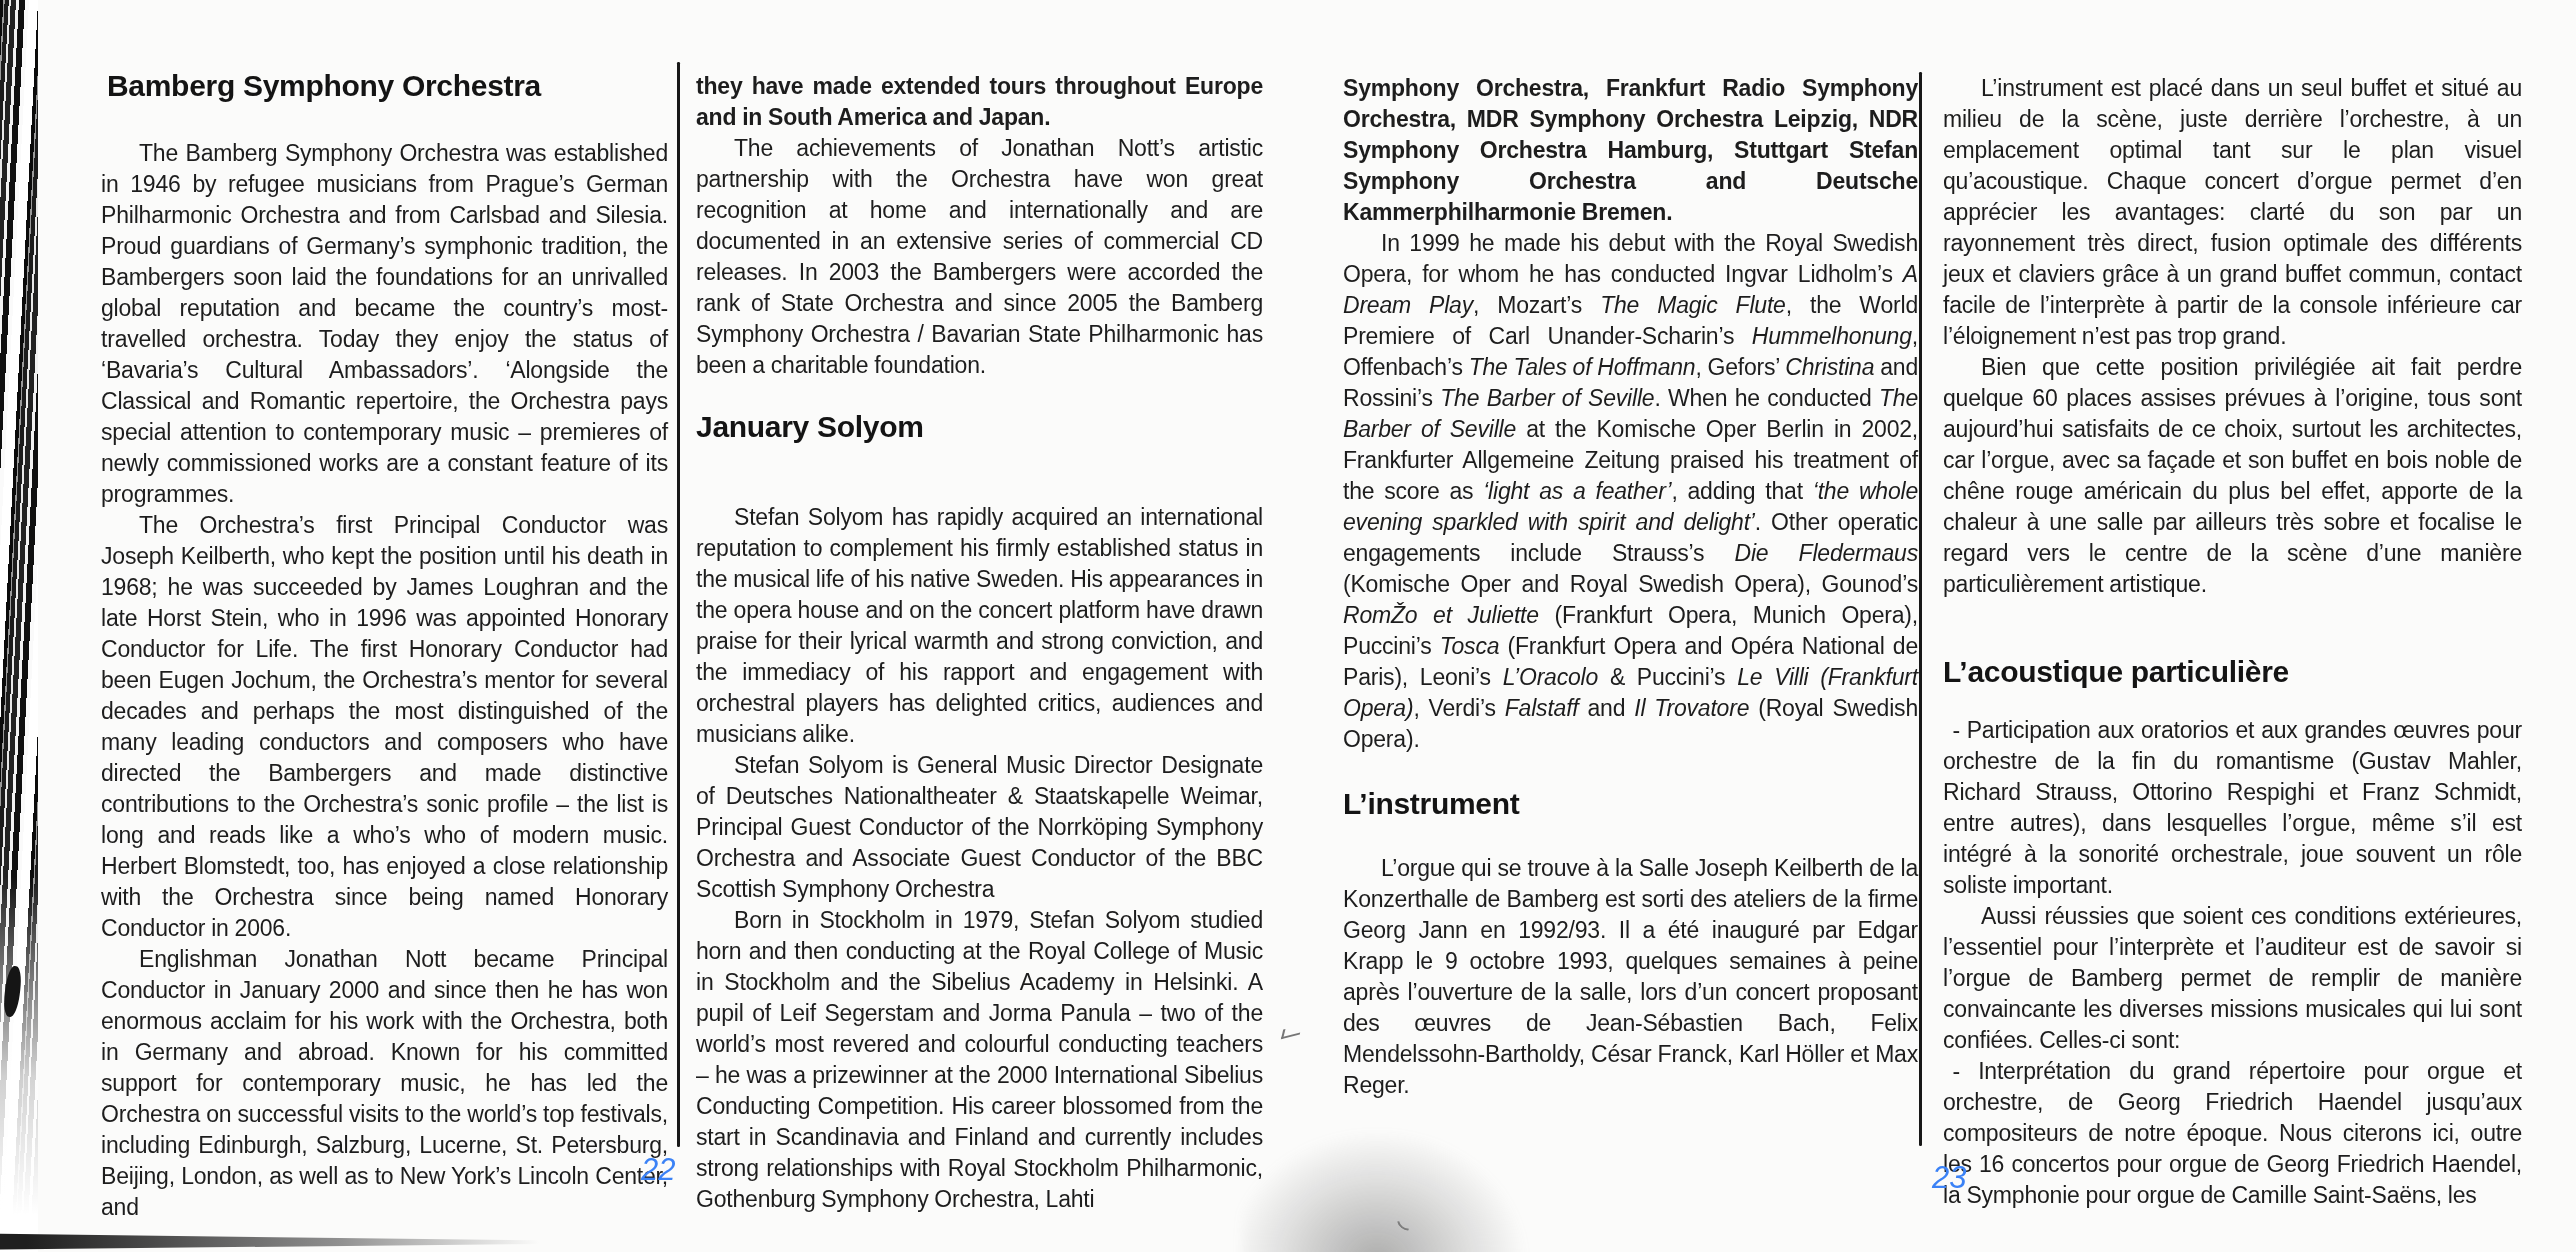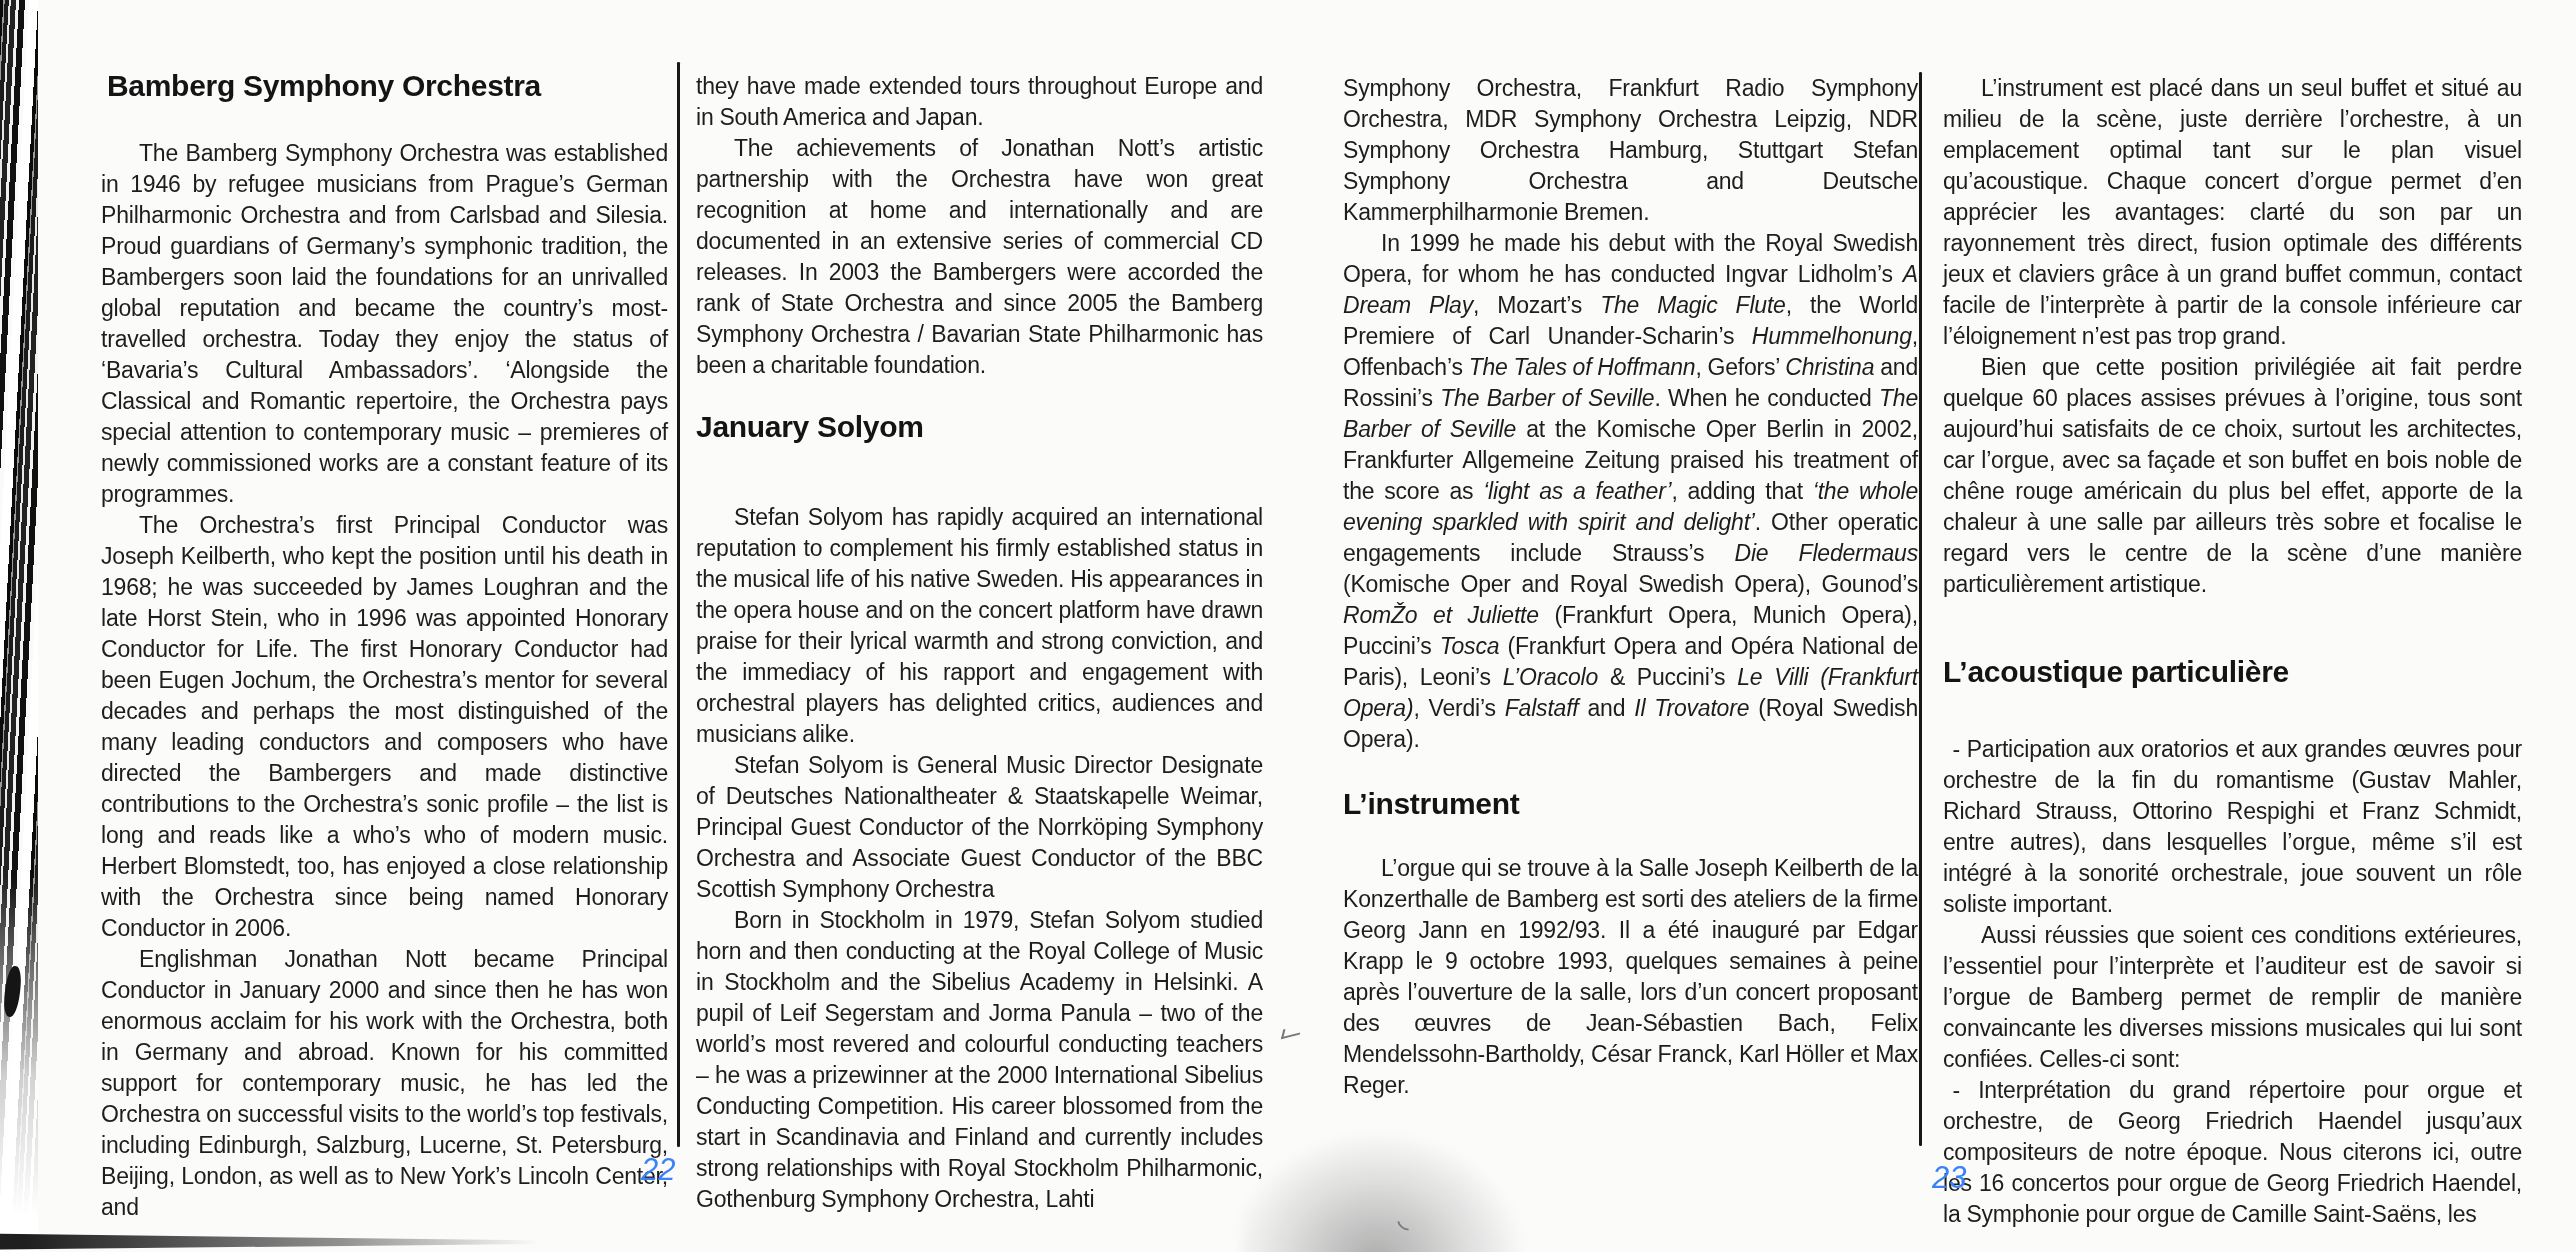--- a/index.html
+++ b/index.html
@@ -61,31 +61,31 @@
   #col2{left:696px;top:71px; width:567px;}
   #col3{left:1343px;top:73px; width:575px;}
   #col4{left:1943px;top:73px; width:579px;}
   .para{
     margin:0;
     font-size:23px;line-height:31px;
     letter-spacing:-0.2px;word-spacing:-0.3px;
     text-align:justify;text-indent:38px;
     color:var(--ink);
   }
-  .para.cont{text-indent:0;}
+  .para.cont{text-indent:0;font-weight:bold;}
   .para.dash{text-indent:9.4px;}
   .it{font-style:italic;}
   h2.heading{
     margin:31px 0 32px;
     font-size:30px;line-height:35px;font-weight:bold;
     letter-spacing:-0.3px;color:#141414;
   }
   h2.heading.first{margin-top:1.3px;margin-bottom:35px;margin-left:6px;}
   h2.heading.roomy{margin-top:28px;margin-bottom:58px;}
-  h2.heading.late{margin-top:54px;margin-bottom:45px;}
+  h2.heading.late{margin-top:54px;margin-bottom:26px;}
   .page-number{
     position:absolute;font-size:31px;color:#3b82f6;letter-spacing:0;font-style:italic;
   }
   #page-number-left{left:641px;top:1152px;}
   #page-number-right{left:1932px;top:1160px;}
 </style>
 </head>
 <body>
 
 <div class="scan">

